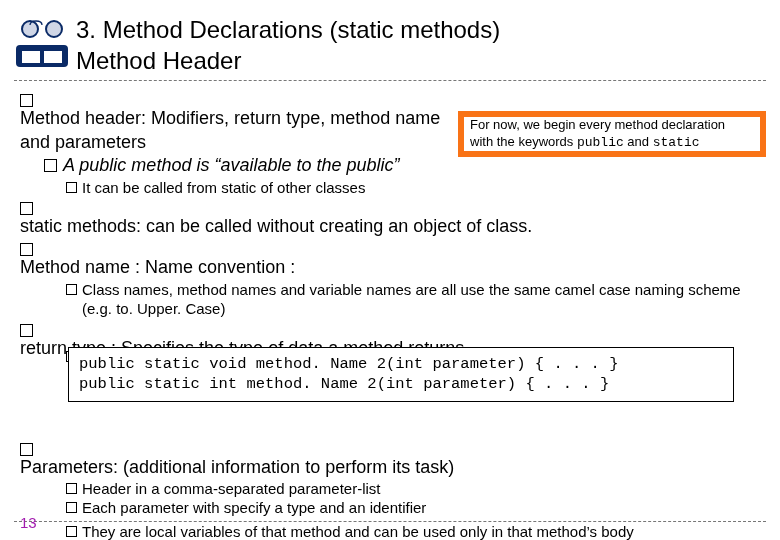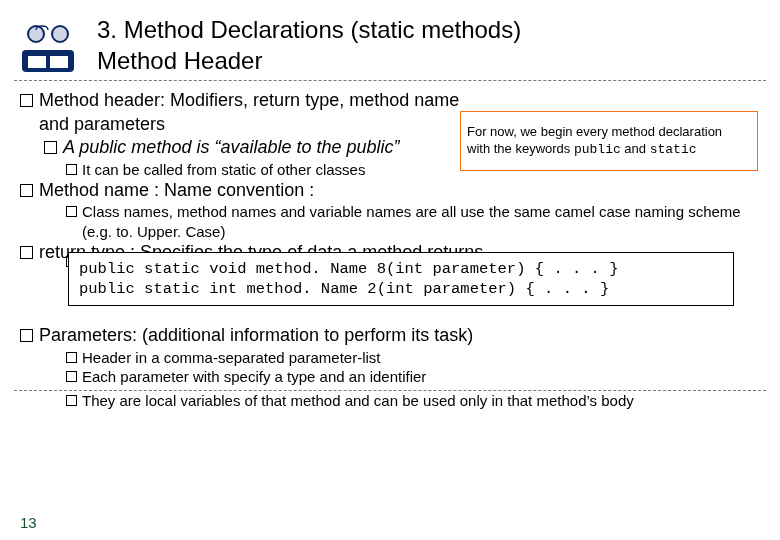--- a/index.html
+++ b/index.html
@@ -9,23 +9,22 @@
     width: 780px;
     height: 540px;
     overflow: hidden;
     background: #fff;
     color: #000;
     font-size: 16.5px;
     line-height: 1.3;
   }
   .header {
     display: flex;
-    align-items: flex-end;
-    padding: 10px 14px 2px 20px;
-    gap: 15px;
+    align-items: center;
+    padding: 10px 14px 2px 14px;
   }
   .logo {
     width: 56px;
     height: 56px;
     flex-shrink: 0;
     margin-right: 6px;
   }
   .title {
     font-size: 24px;
     font-weight: normal;
@@ -56,32 +55,32 @@
   }
   .cb-sm {
     display: inline-block;
     width: 9px;
     height: 9px;
     border: 1.2px solid #000;
     margin-right: 5px;
     margin-top: 4px;
     flex-shrink: 0;
   }
-  .lvl1 { margin-left: 0; font-size: 18px; }
+  .lvl1 { margin-left: 0; font-size: 18px; flex-direction: column; }
   .lvl2 { margin-left: 24px; font-size: 18px; font-style: italic; }
   .lvl3 { margin-left: 46px; font-size: 15px; }
   .callout {
     position: absolute;
-    right: 22px;
+    right: 14px;
     top: 22px;
     width: 284px;
-    border: 1px solid #f97316;
+    border: 6px solid #f97316;
     background: #fff;
     font-size: 13px;
-    padding: 12px 6px;
+    padding: 0 6px;
     line-height: 1.25;
   }
   .callout .mono { font-family: Liberation Mono, monospace; }
   .codebox {
     margin: 4px 26px 4px 48px;
     border: 1px solid #000;
     background: #fff;
     padding: 6px 10px;
     font-family: "Courier New", monospace;
     font-size: 15.5px;
@@ -94,28 +93,28 @@
     margin-left: 46px;
     font-size: 15px;
   }
   .void-hidden .cb-sm { position:absolute; left:0; top:0;}
   .void-label { position:absolute; left:16px; top:-1px; font-family: Arial; }
   .pagenum {
     position: absolute;
     left: 20px;
     bottom: 8px;
     font-size: 15px;
-    color: #14532d;
+    color: #a21caf;
   }
   .bottom-dash {
     border: none;
     border-top: 1.5px dashed #777;
     margin: 0 14px 3px 14px;
   }
-  .params-block { margin-top: 18px; }
+  .params-block { margin-top: 36px; }
 </style>
 </head>
 <body>
 
 <div class="header">
   <svg class="logo" viewBox="0 0 56 56">
     <rect x="2" y="30" width="52" height="22" rx="4" fill="#0a2a66"></rect>
     <rect x="8" y="36" width="18" height="12" fill="#fff"></rect>
     <rect x="30" y="36" width="18" height="12" fill="#fff"></rect>
     <circle cx="16" cy="14" r="8" fill="#cfd6e6" stroke="#0a2a66" stroke-width="2"></circle>
@@ -144,20 +143,24 @@
   <div class="bullet-row lvl2">
     <span class="cb"></span>
     <span>A public method is “available to the public”</span>
   </div>
 
   <div class="bullet-row lvl3">
     <span class="cb-sm"></span>
     <span>It can be called from static of other classes</span>
   </div>
 
+  <div class="bullet-row lvl1">
+    <span class="cb"></span>
+    <span>static methods: can be called without creating an object of class.</span>
+  </div>
 
   <div class="bullet-row lvl1">
     <span class="cb"></span>
     <span>Method name : Name convention :</span>
   </div>
 
   <div class="bullet-row lvl3">
     <span class="cb-sm"></span>
     <span>Class names, method names and variable names are all use the same camel case naming scheme  (e.g. to. Upper. Case)</span>
   </div>
@@ -166,21 +169,21 @@
     <span class="cb"></span>
     <span>return type : Specifies the type of data a method returns</span>
   </div>
 
   <div style="position:relative;">
     <div class="void-hidden">
       <span class="cb-sm"></span>
       <span class="void-label">vo</span>
     </div>
     <div style="margin-top:-17px;">
-    <div class="codebox"><span>public static void method. Name 8(int parameter) { . . . }</span>
+    <div class="codebox"><span>public static void method. Name 2(int parameter) { . . . }</span>
 <span>public static int method. Name 2(int parameter) { . . . }</span></div>
     </div>
   </div>
 
   <div class="params-block">
     <div class="bullet-row lvl1">
       <span class="cb"></span>
       <span>Parameters:  (additional information to perform its task)</span>
     </div>
     <div class="bullet-row lvl3">

